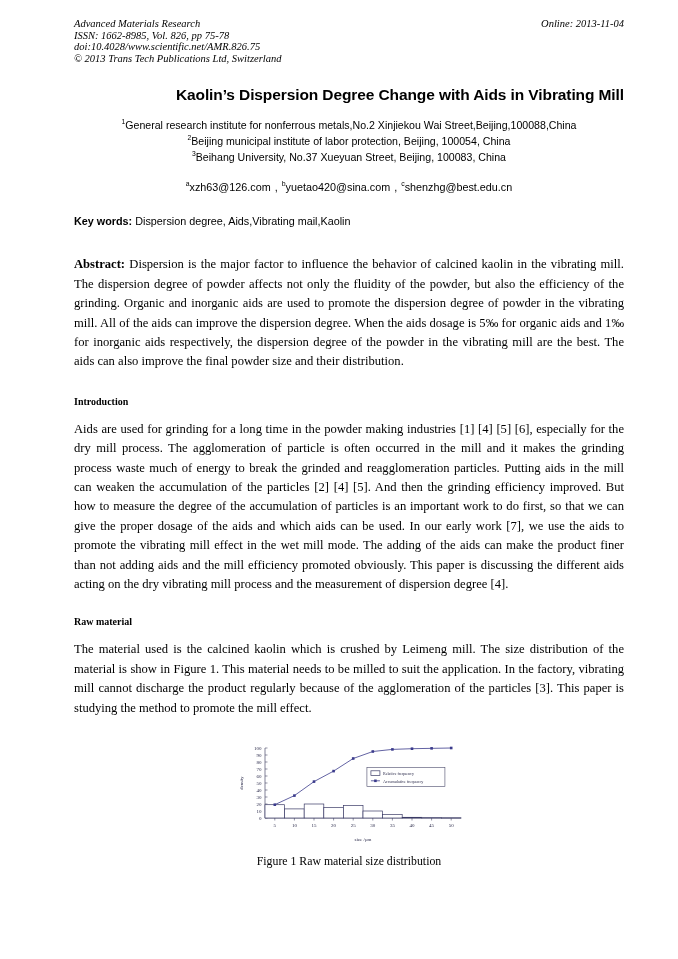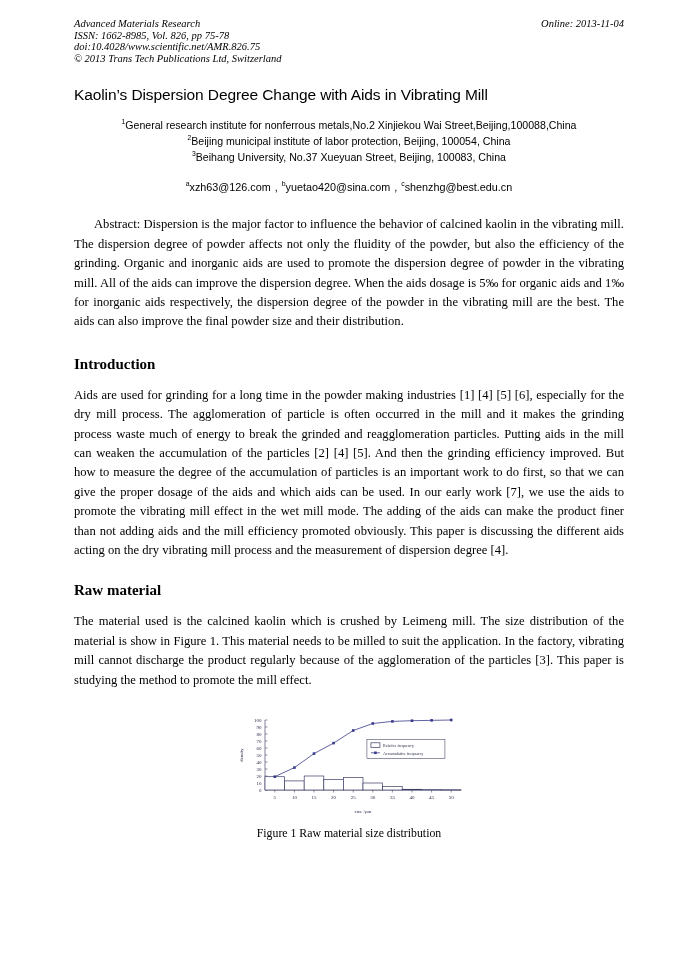--- a/index.html
+++ b/index.html
@@ -44,23 +44,23 @@
     position: absolute;
     right: 0;
     top: 0;
     font-style: italic;
     font-size: 10.5px;
   }
 
   
   .paper-title {
     font-family: "Liberation Sans", sans-serif;
-    font-weight: normal;
+    font-weight: bold;
     font-size: 15.5px;
-    text-align: left;
+    text-align: right;
     margin: 0 0 13px 0;
     letter-spacing: -0.1px;
   }
   .authors {
     font-family: "Liberation Sans", sans-serif;
     font-size: 14.5px;
     text-align: center;
     margin: 0 0 14px 0;
   }
   .authors .sep { padding: 0 7px; }
@@ -91,24 +91,24 @@
   }
   .keywords .kw-label { font-weight: bold; }
 
   
   .abstract {
     font-size: 12.6px;
     line-height: 19.4px;
     text-align: justify;
     margin-bottom: 24px;
   }
-  .abstract .ab-label { font-weight: normal; margin-left: 20px; }
+  .abstract .ab-label { font-weight: bold; }
 
   h2.section {
-    font-size: 15px;
+    font-size: 10px;
     font-weight: bold;
     margin: 0 0 13px 0;
   }
   p.para {
     font-size: 12.6px;
     line-height: 19.4px;
     text-align: justify;
     margin: 0 0 22px 0;
   }
   .sec-intro { margin-bottom: 0; }
@@ -152,20 +152,24 @@
     <div class="affiliations">
       <div class="aff-1"><sup>1</sup><span>General research institute for nonferrous metals,No.2 Xinjiekou Wai Street,Beijing,100088,China</span></div>
       <div><sup>2</sup><span>Beijing municipal institute of labor protection, Beijing, 100054, China</span></div>
       <div><sup>3</sup><span>Beihang University, No.37 Xueyuan Street, Beijing, 100083, China</span></div>
     </div>
 
     <div class="emails">
       <span><sup>a</sup><span>xzh63@126.com</span></span><span class="sep">,</span><span><sup>b</sup><span>yuetao420@sina.com</span></span><span class="sep">,</span><span><sup>c</sup><span>shenzhg@best.edu.cn</span></span>
     </div>
 
+    <div class="keywords">
+      <span class="kw-label">Key words:</span>
+      <span>Dispersion degree, Aids,Vibrating mail,Kaolin</span>
+    </div>
 
     <div class="abstract">
       <span class="ab-label">Abstract:</span>
       <span>Dispersion is the major factor to influence the behavior of calcined kaolin in the vibrating mill. The dispersion degree of powder affects not only the fluidity of the powder, but also the efficiency of the grinding. Organic and inorganic aids are used to promote the dispersion degree of powder in the vibrating mill. All of the aids can improve the dispersion degree. When the aids dosage is 5‰ for organic aids and 1‰ for inorganic aids respectively, the dispersion degree of the powder in the vibrating mill are the best. The aids can also improve the final powder size and their distribution.</span>
     </div>
 
     <h2 class="section">Introduction</h2>
     <p class="para sec-intro">Aids are used for grinding for a long time in the powder making industries [1] [4] [5] [6], especially for the dry mill process. The agglomeration of particle is often occurred in the mill and it makes the grinding process waste much of energy to break the grinded and reagglomeration particles. Putting aids in the mill can weaken the accumulation of the particles [2] [4] [5]. And then the grinding efficiency improved. But how to measure the degree of the accumulation of particles is an important work to do first, so that we can give the proper dosage of the aids and which aids can be used. In our early work [7], we use the aids to promote the vibrating mill effect in the wet mill mode. The adding of the aids can make the product finer than not adding aids and the mill efficiency promoted obviously. This paper is discussing the different aids acting on the dry vibrating mill process and the measurement of dispersion degree [4].</p>
 
     <h2 class="section sec-raw">Raw material</h2>

